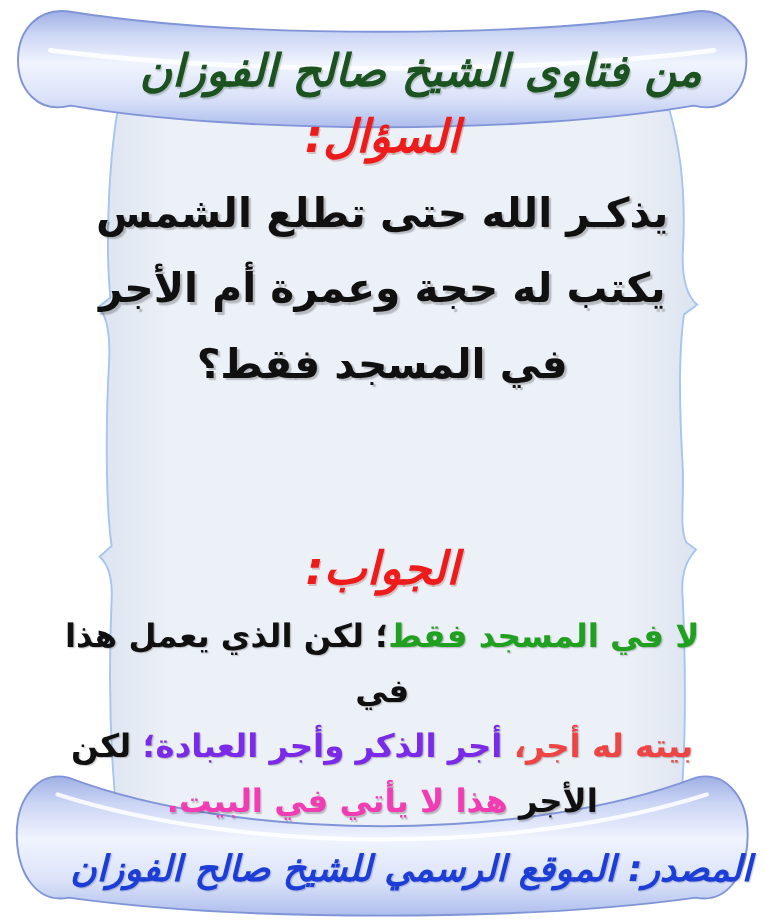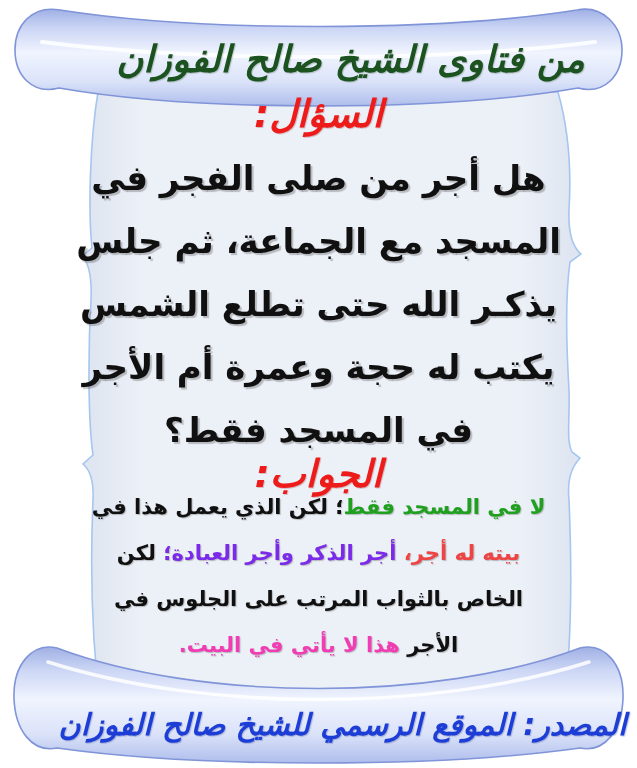--- a/index.html
+++ b/index.html
@@ -29,22 +29,22 @@
     font-size:34px;font-weight:700;color:#101010;
     line-height:63px;
     text-shadow:2px 2px 1px rgba(60,60,60,.30);
   }
   .a-label{
     top:452px;height:52px;
     font-size:38px;font-weight:700;font-style:italic;
     text-shadow:1px 1px 0 rgba(120,0,0,.2);
   }
   .answer{
-    top:484px;left:45px;width:547px;
-    font-size:21px;font-weight:700;color:#101010;
+    top:508px;left:45px;width:547px;
+    font-size:27px;font-weight:700;color:#101010;
     line-height:46px;
     text-shadow:1px 1px 1px rgba(60,60,60,.30);
   }
   .footer{
     top:694px;height:60px;
     display:flex;align-items:center;justify-content:center;
     font-size:30px;font-weight:700;font-style:italic;
     text-shadow:1px 1px 1px rgba(20,30,120,.25);
     margin-left:24px;
   }
@@ -104,31 +104,28 @@
          C 32,753 15,730 14,698
          C 13,665 32,642 57,648 Z" fill="url(#ribbonGrad)" stroke="#8094d8" stroke-width="1.6"></path>
     <path d="M 48,662 C 205,712 432,712 589,662" fill="none" stroke="rgba(255,255,255,0.85)" stroke-width="3.5" stroke-linecap="round"></path>
   </svg>
 
   <div class="layer title" style="color: rgb(27, 82, 32);">من فتاوى الشيخ صالح الفوزان</div>
 
   <div class="layer q-label" style="color: rgb(238, 27, 27);">السؤال:</div>
 
   <div class="layer question" style="color: rgb(16, 16, 16);">
-      <div>هل أجر من صلى الفجر في</div>
-      <div>المسجد مع الجماعة، ثم جلس</div>
       <div>يذكـر الله حتى تطلع الشمس</div>
       <div>يكتب له حجة وعمرة أم الأجر</div>
       <div>في المسجد فقط؟</div>
     </div>
 
   <div class="layer a-label" style="color: rgb(238, 27, 27);">الجواب:</div>
 
   <div class="layer answer">
       <div><span style="color: rgb(31, 161, 31);">لا في المسجد فقط</span><span style="color: rgb(16, 16, 16);">؛ لكن الذي يعمل هذا في</span></div>
       <div><span style="color: #ef4444; margin-top: 32px;">بيته له أجر، </span><span style="color: rgb(122, 42, 232);">أجر الذكر وأجر العبادة؛</span><span style="color: rgb(16, 16, 16);"> لكن</span></div>
-      <div><span style="color: rgb(16, 16, 16);">الخاص بالثواب المرتب على الجلوس في</span></div>
       <div><span style="color: rgb(16, 16, 16);">الأجر </span><span style="color: rgb(242, 60, 180);">هذا لا يأتي في البيت.</span></div>
     </div>
 
   <div class="layer footer" style="color: rgb(29, 62, 214);">المصدر: الموقع الرسمي للشيخ صالح الفوزان</div>
 
 </div>
 
 </body></html>

